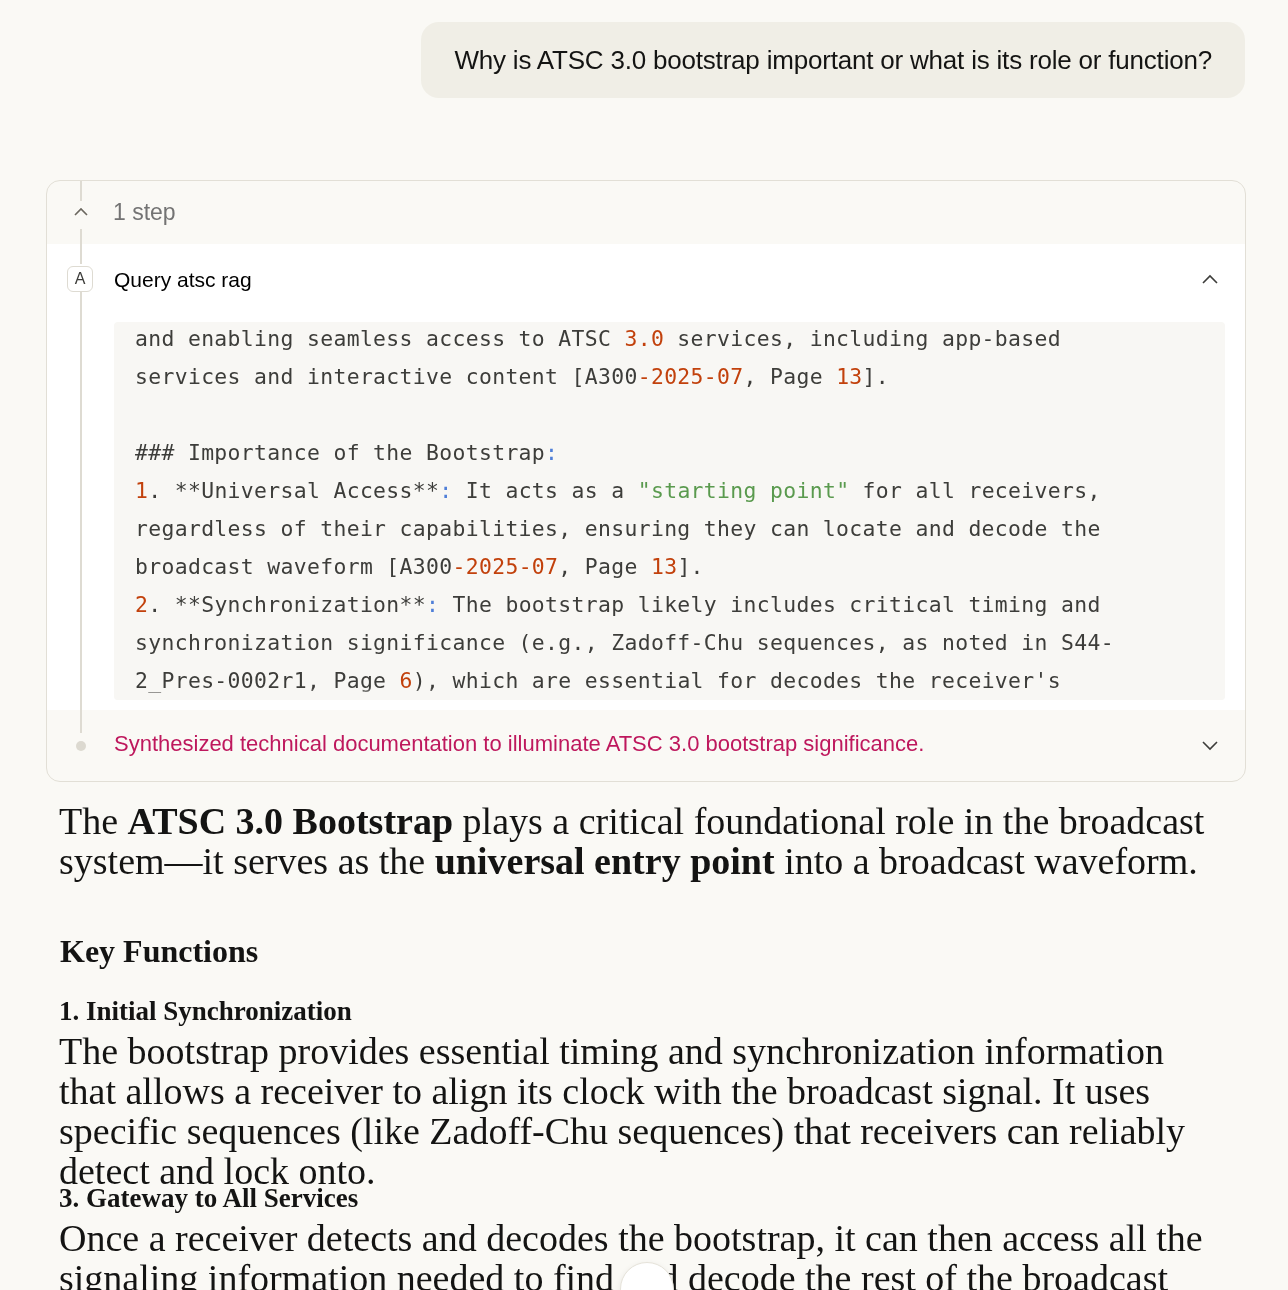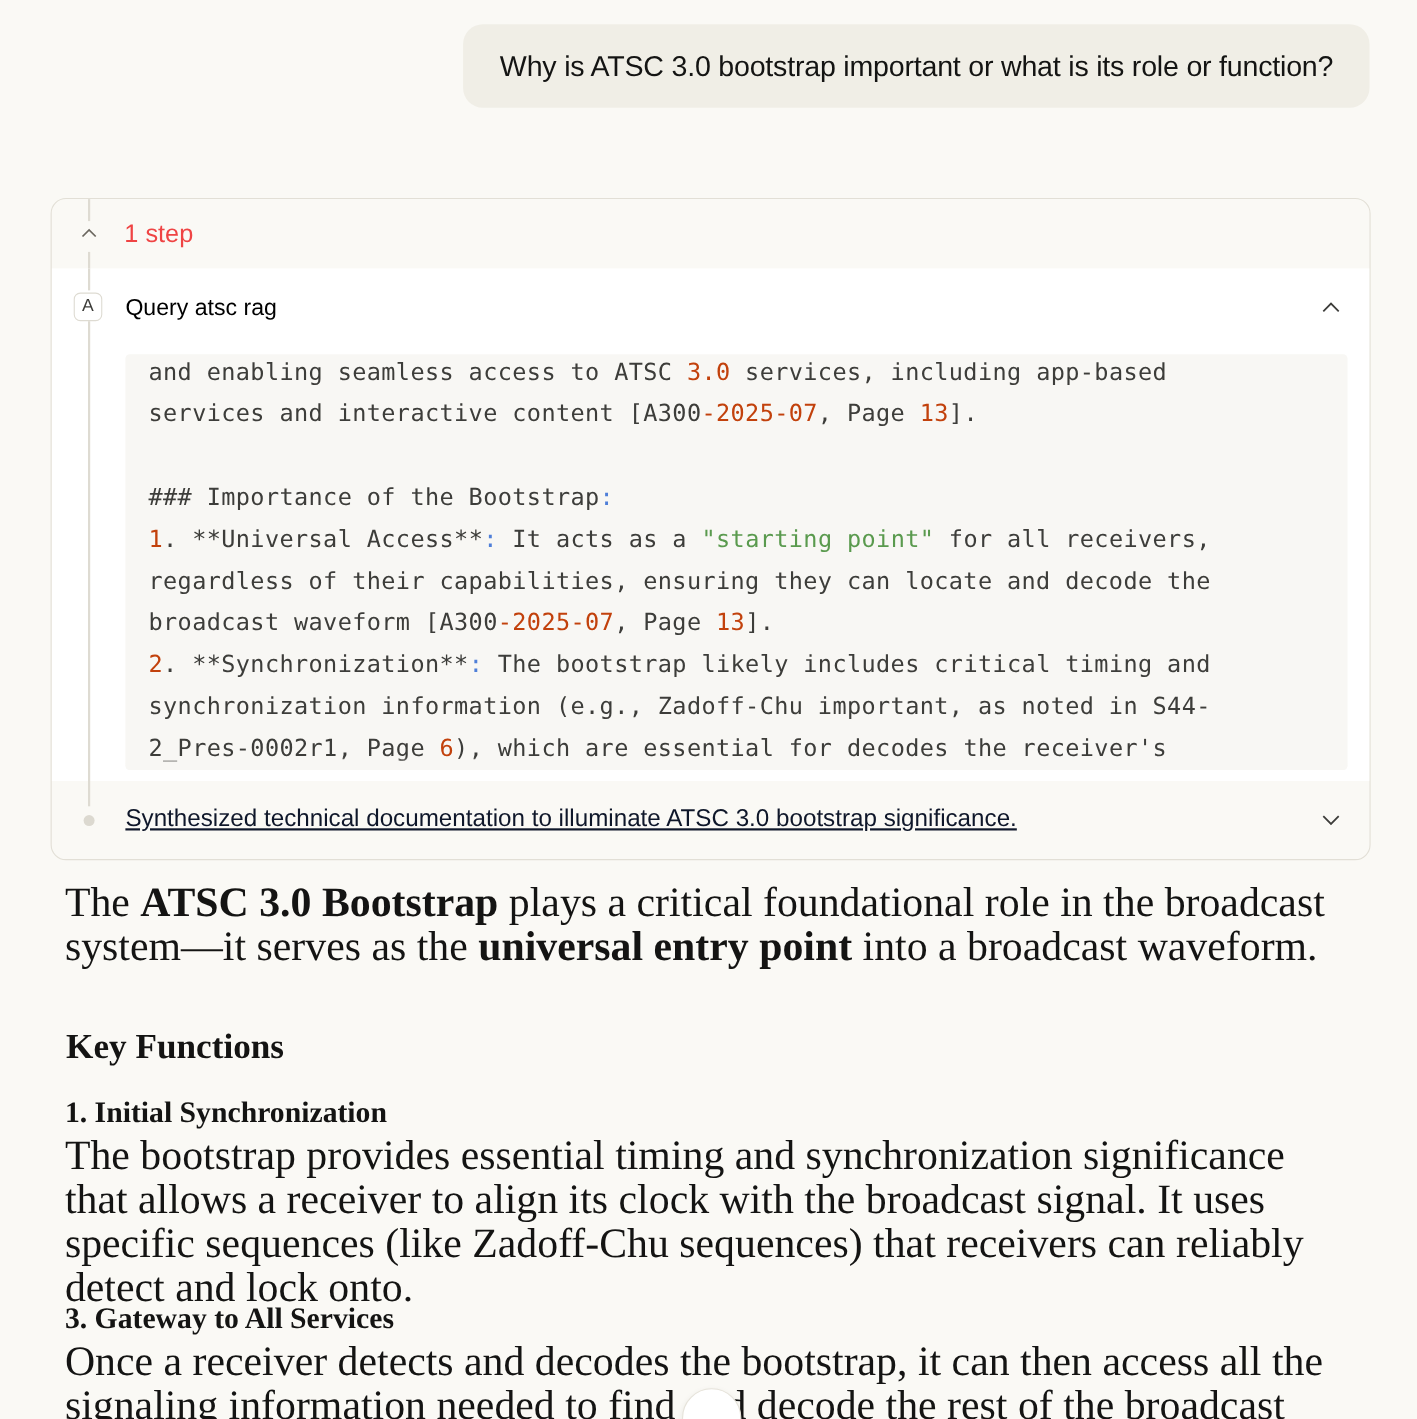--- a/index.html
+++ b/index.html
@@ -67,21 +67,21 @@
     left: 24px;
     top: 21px;
     width: 20px;
     height: 20px;
   }
   .steps-header .label {
     position: absolute;
     left: 66px;
     top: 18px;
     font-size: 23px;
-    color: #ef4444;
+    color: #737373;
   }
 
   .query-section {
     position: absolute;
     top: 63px;
     left: 0;
     right: 0;
     height: 466px;
     background: #ffffff;
   }
@@ -171,22 +171,21 @@
     width: 10px;
     height: 10px;
     border-radius: 50%;
     background: #dcd9d0;
   }
   .synth-text {
     position: absolute;
     left: 67px;
     top: 21px;
     font-size: 22px;
-    color: #0f172a;
-    text-decoration: underline;
+    color: #be185d;
   }
   .synth-chevron {
     position: absolute;
     right: 24px;
     top: 24px;
     width: 22px;
     height: 22px;
   }
 
   
@@ -267,39 +266,39 @@
     </div>
     <div class="code-block">
       <div class="code-inner" id="code-inner"><span>and enabling seamless access to ATSC </span><span class="tok-num">3.0</span><span> services, including app-based</span>
 <span>services and interactive content [A300</span><span class="tok-num">-2025-07</span><span>, Page </span><span class="tok-num">13</span><span>].</span>
 <span></span>
 <span>### Importance of the Bootstrap</span><span class="tok-punc">:</span>
 <span class="tok-num">1</span><span>. **Universal Access**</span><span class="tok-punc">:</span><span> It acts as a </span><span class="tok-str">"starting point"</span><span> for all receivers,</span>
 <span>regardless of their capabilities, ensuring they can locate and decode the</span>
 <span>broadcast waveform [A300</span><span class="tok-num">-2025-07</span><span>, Page </span><span class="tok-num">13</span><span>].</span>
 <span class="tok-num">2</span><span>. **Synchronization**</span><span class="tok-punc">:</span><span> The bootstrap likely includes critical timing and</span>
-<span>synchronization information (e.g., Zadoff-Chu important, as noted in S44-</span>
+<span>synchronization significance (e.g., Zadoff-Chu sequences, as noted in S44-</span>
 <span>2_Pres-0002r1, Page </span><span class="tok-num">6</span><span>), which are essential for decodes the receiver's</span></div>
       <div class="code-fade"></div>
     </div>
   </div>
 
   <div class="synth-row">
     <div class="synth-dot"></div>
     <span class="synth-text">Synthesized technical documentation to illuminate ATSC 3.0 bootstrap significance.</span>
     <svg class="synth-chevron" viewBox="0 0 22 22">
       <polyline points="4,8 11,15 18,8" fill="none" stroke="#3d3d3a" stroke-width="1.6"></polyline>
     </svg>
   </div>
 </div>
 
 <div class="response">
   <p class="intro">
     <span>The </span><b>ATSC 3.0 Bootstrap</b><span> plays a critical foundational role in the broadcast system—it serves as the </span><b>universal entry point</b><span> into a broadcast waveform.</span>
   </p>
   <h2 class="h-key">Key Functions</h2>
   <h3 class="h-sync">1. Initial Synchronization</h3>
-  <p class="p-sync">The bootstrap provides essential timing and synchronization significance that allows a receiver to align its clock with the broadcast signal. It uses specific sequences (like Zadoff-Chu sequences) that receivers can reliably detect and lock onto.</p>
+  <p class="p-sync">The bootstrap provides essential timing and synchronization information that allows a receiver to align its clock with the broadcast signal. It uses specific sequences (like Zadoff-Chu sequences) that receivers can reliably detect and lock onto.</p>
   <h3 class="h-gate">3. Gateway to All Services</h3>
   <p class="p-gate">Once a receiver detects and decodes the bootstrap, it can then access all the signaling information needed to find and decode the rest of the broadcast content—including the L1</p>
 </div>
 
 <div class="scroll-btn"></div>
 
 </body></html>

